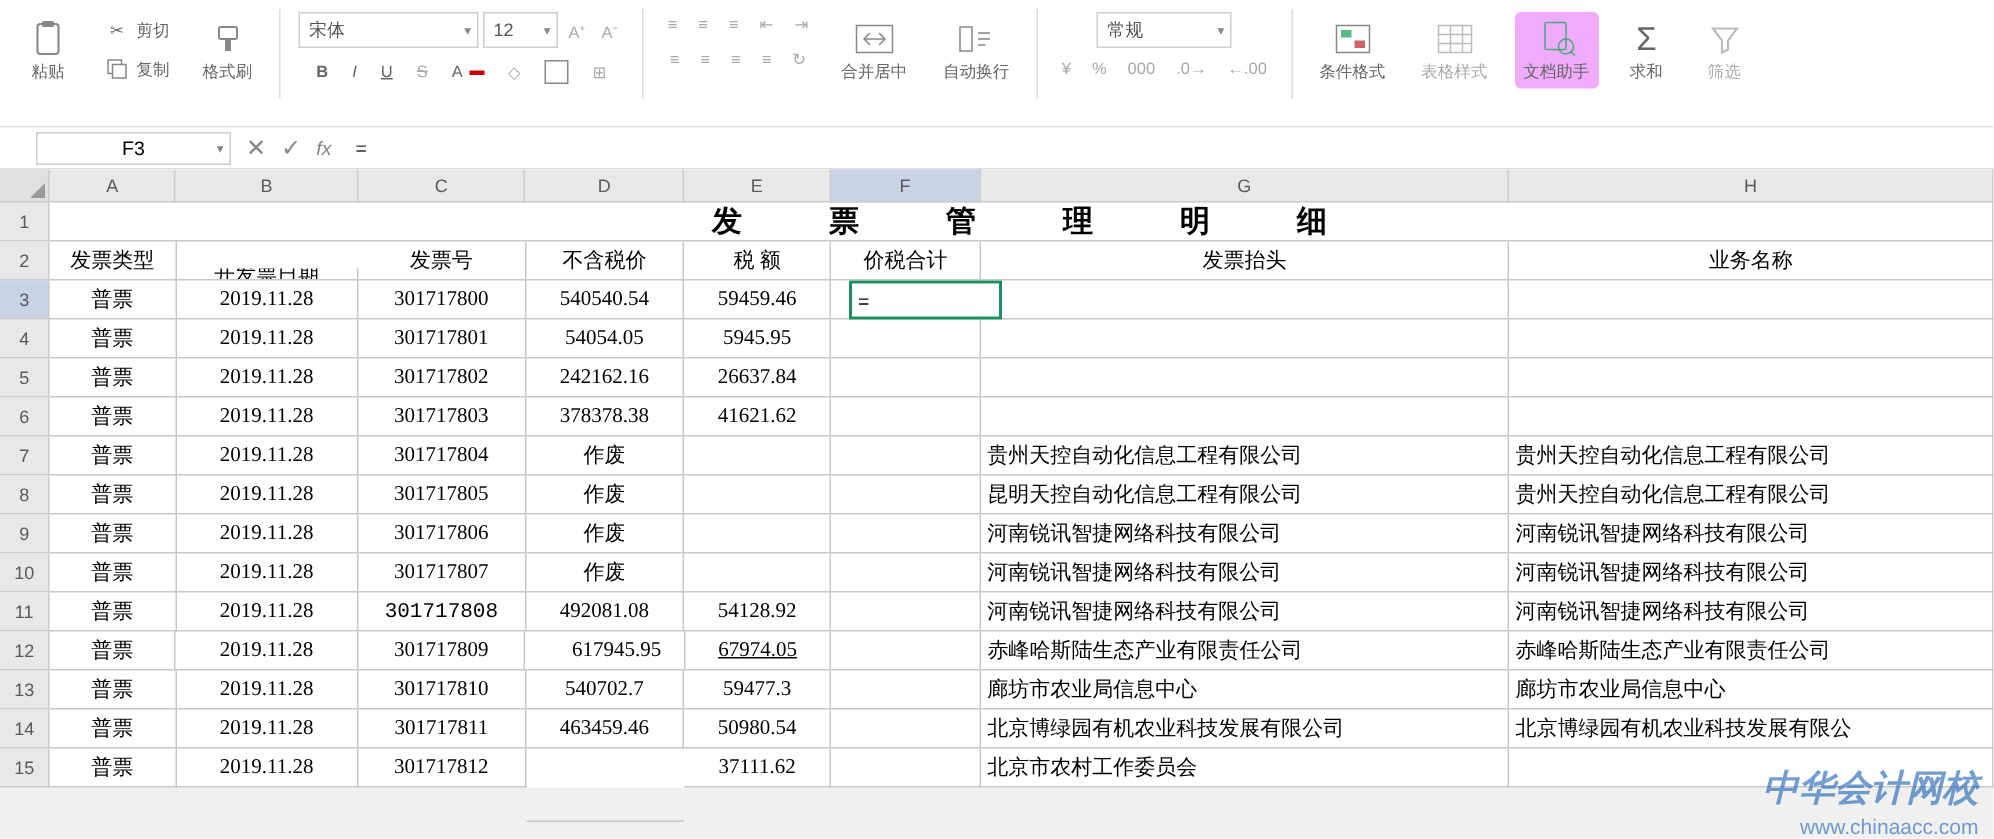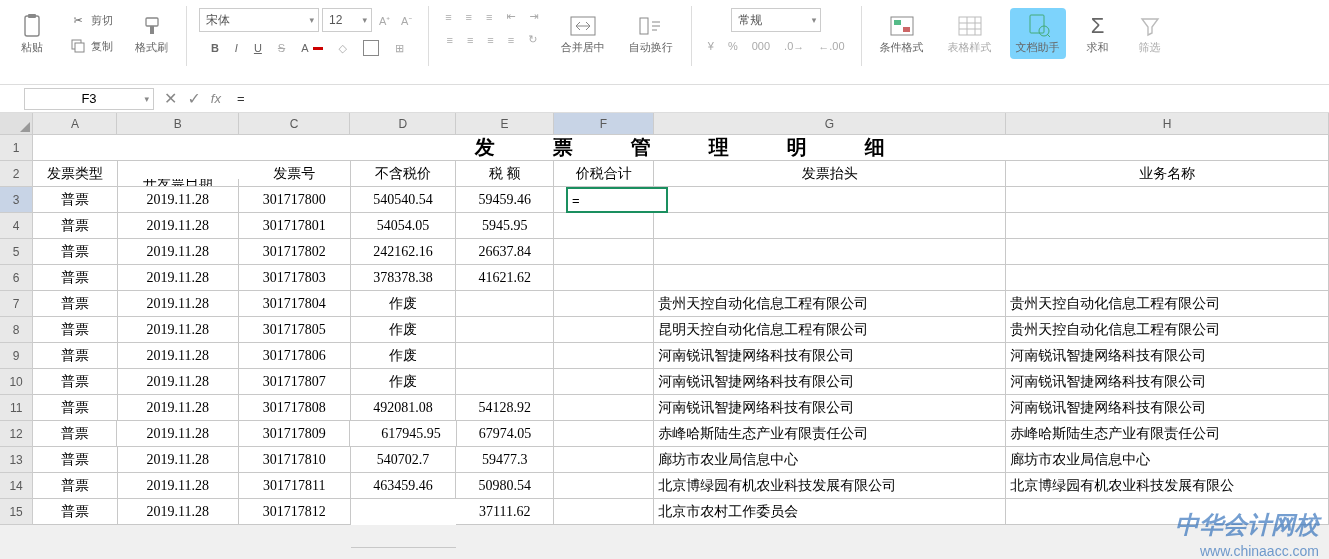--- a/index.html
+++ b/index.html
@@ -2,21 +2,21 @@
 <html><head>
 <meta charset="utf-8">
 <style>
 *{box-sizing:border-box;margin:0;padding:0;font-family:"Microsoft YaHei","SimSun",sans-serif;}
 body{background:#f0f0f0;width:1329px;height:559px;overflow:hidden;position:relative;}
 .ribbon{background:#fff;height:85px;display:flex;align-items:flex-start;padding:6px 8px;gap:4px;border-bottom:1px solid #ddd;}
 .rgrp{display:flex;flex-direction:column;align-items:center;gap:2px;padding:2px 4px;}
 .rgrp-row{display:flex;align-items:center;gap:3px;}
 .rbtn{display:flex;flex-direction:column;align-items:center;justify-content:center;padding:4px 6px;border-radius:4px;cursor:pointer;color:#666;font-size:11px;}
 .rbtn.small{flex-direction:row;gap:3px;padding:2px 4px;}
-.rbtn.active{background:#7dd3fc;}
+.rbtn.active{background:#f0abfc;}
 .ricon{width:20px;height:20px;display:flex;align-items:center;justify-content:center;}
 .ricon.big{width:28px;height:28px;}
 .sep{width:1px;height:60px;background:#ddd;margin:0 4px;}
 .combo{height:24px;border:1px solid #ccc;background:#fff;font-size:12px;padding:0 18px 0 6px;position:relative;display:flex;align-items:center;color:#555;}
 .combo::after{content:"▾";position:absolute;right:4px;font-size:9px;color:#888;}
 .ico-sq{width:16px;height:16px;border:1.5px solid #888;}
 .gray{color:#aaa;}
 .fbar{background:#fff;height:28px;display:flex;align-items:center;border-bottom:1px solid #ddd;padding-left:24px;}
 .namebox{width:130px;height:22px;border:1px solid #ccc;display:flex;align-items:center;justify-content:center;font-size:13px;position:relative;}
 .namebox::after{content:"▾";position:absolute;right:4px;font-size:9px;color:#888;}
@@ -348,34 +348,34 @@
         <div class="cell c" style="width: 108px;">作废</div>
         <div class="cell c" style="width: 100px;"></div>
         <div class="cell l" style="width: 102px;"></div>
         <div class="cell l" style="width: 360px;">河南锐讯智捷网络科技有限公司</div>
         <div class="cell l" style="width: 330px;">河南锐讯智捷网络科技有限公司</div>
       </div>
       <div class="trow">
         <div class="rh">11</div>
         <div class="cell c" style="width: 86px;">普票</div>
         <div class="cell c" style="width: 124px;">2019.11.28</div>
-        <div class="cell c" style="width: 114px;">301717808</div>
+        <div class="cell c" style="width: 114px; font-family: Liberation Mono, monospace;">301717808</div>
         <div class="cell c" style="width: 108px;">492081.08</div>
         <div class="cell c" style="width: 100px;">54128.92</div>
         <div class="cell l" style="width: 102px;"></div>
         <div class="cell l" style="width: 360px;">河南锐讯智捷网络科技有限公司</div>
         <div class="cell l" style="width: 330px;">河南锐讯智捷网络科技有限公司</div>
       </div>
       <div class="trow">
         <div class="rh">12</div>
         <div class="cell c" style="width: 86px;">普票</div>
         <div class="cell c" style="width: 124px;">2019.11.28</div>
         <div class="cell c" style="width: 114px;">301717809</div>
         <div class="cell c" style="width: 108px; padding-left: 20px;">617945.95</div>
-        <div class="cell c" style="width: 100px;">67974.05</div>
+        <div class="cell c" style="width: 100px; text-decoration: underline;">67974.05</div>
         <div class="cell l" style="width: 102px;"></div>
         <div class="cell l" style="width: 360px;">赤峰哈斯陆生态产业有限责任公司</div>
         <div class="cell l" style="width: 330px;">赤峰哈斯陆生态产业有限责任公司</div>
       </div>
       <div class="trow">
         <div class="rh">13</div>
         <div class="cell c" style="width: 86px;">普票</div>
         <div class="cell c" style="width: 124px;">2019.11.28</div>
         <div class="cell c" style="width: 114px;">301717810</div>
         <div class="cell c" style="width: 108px;">540702.7</div>

